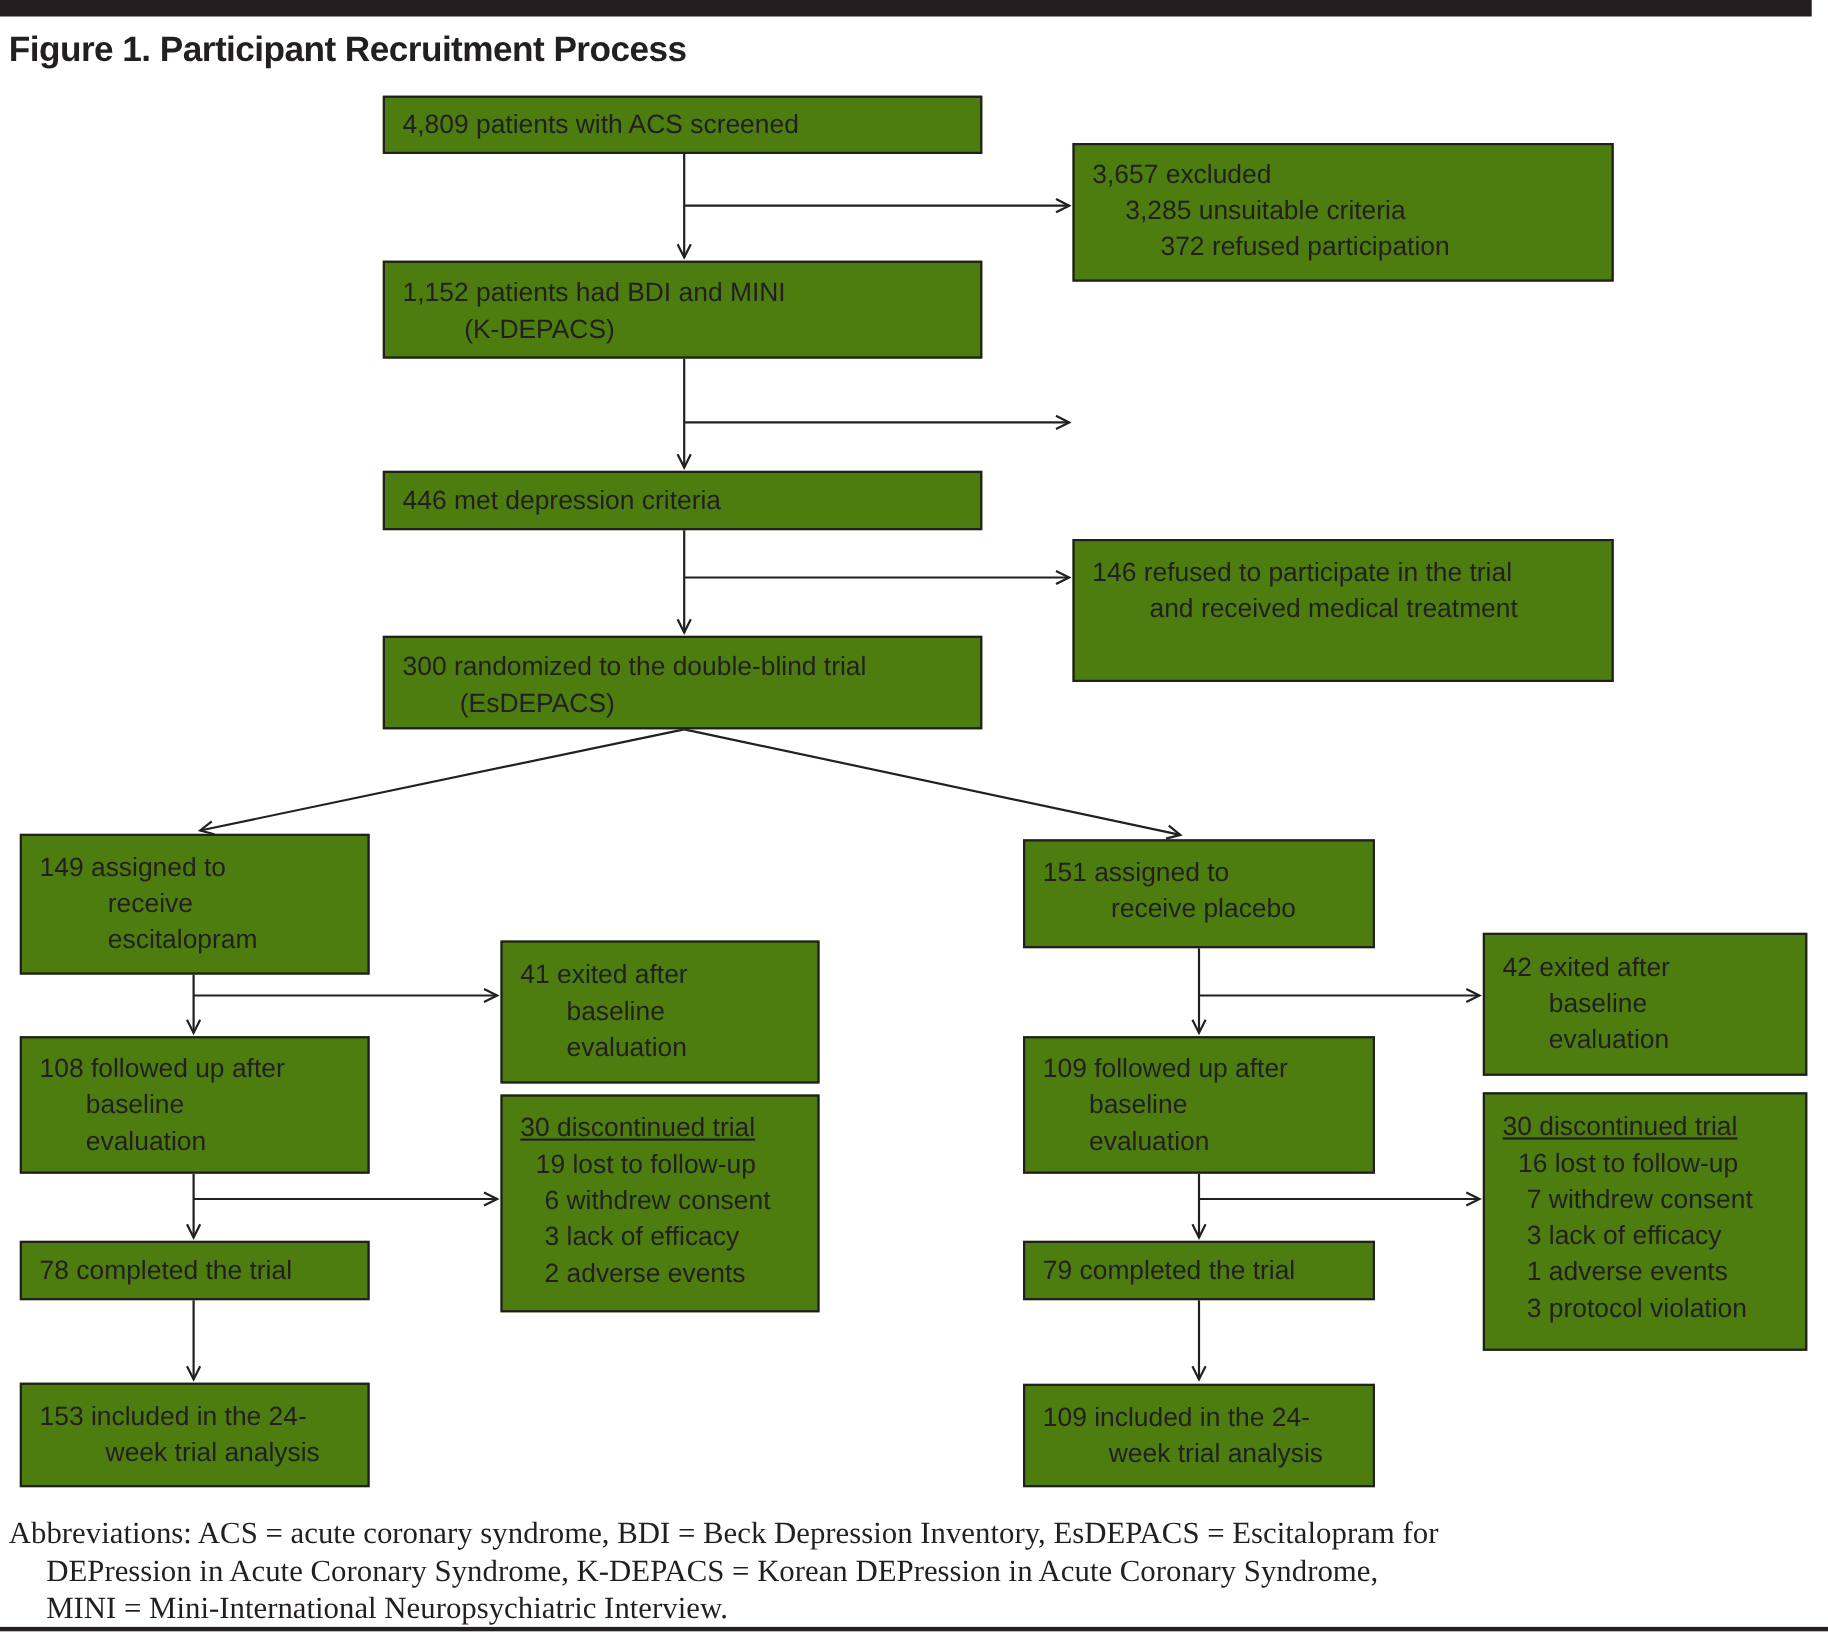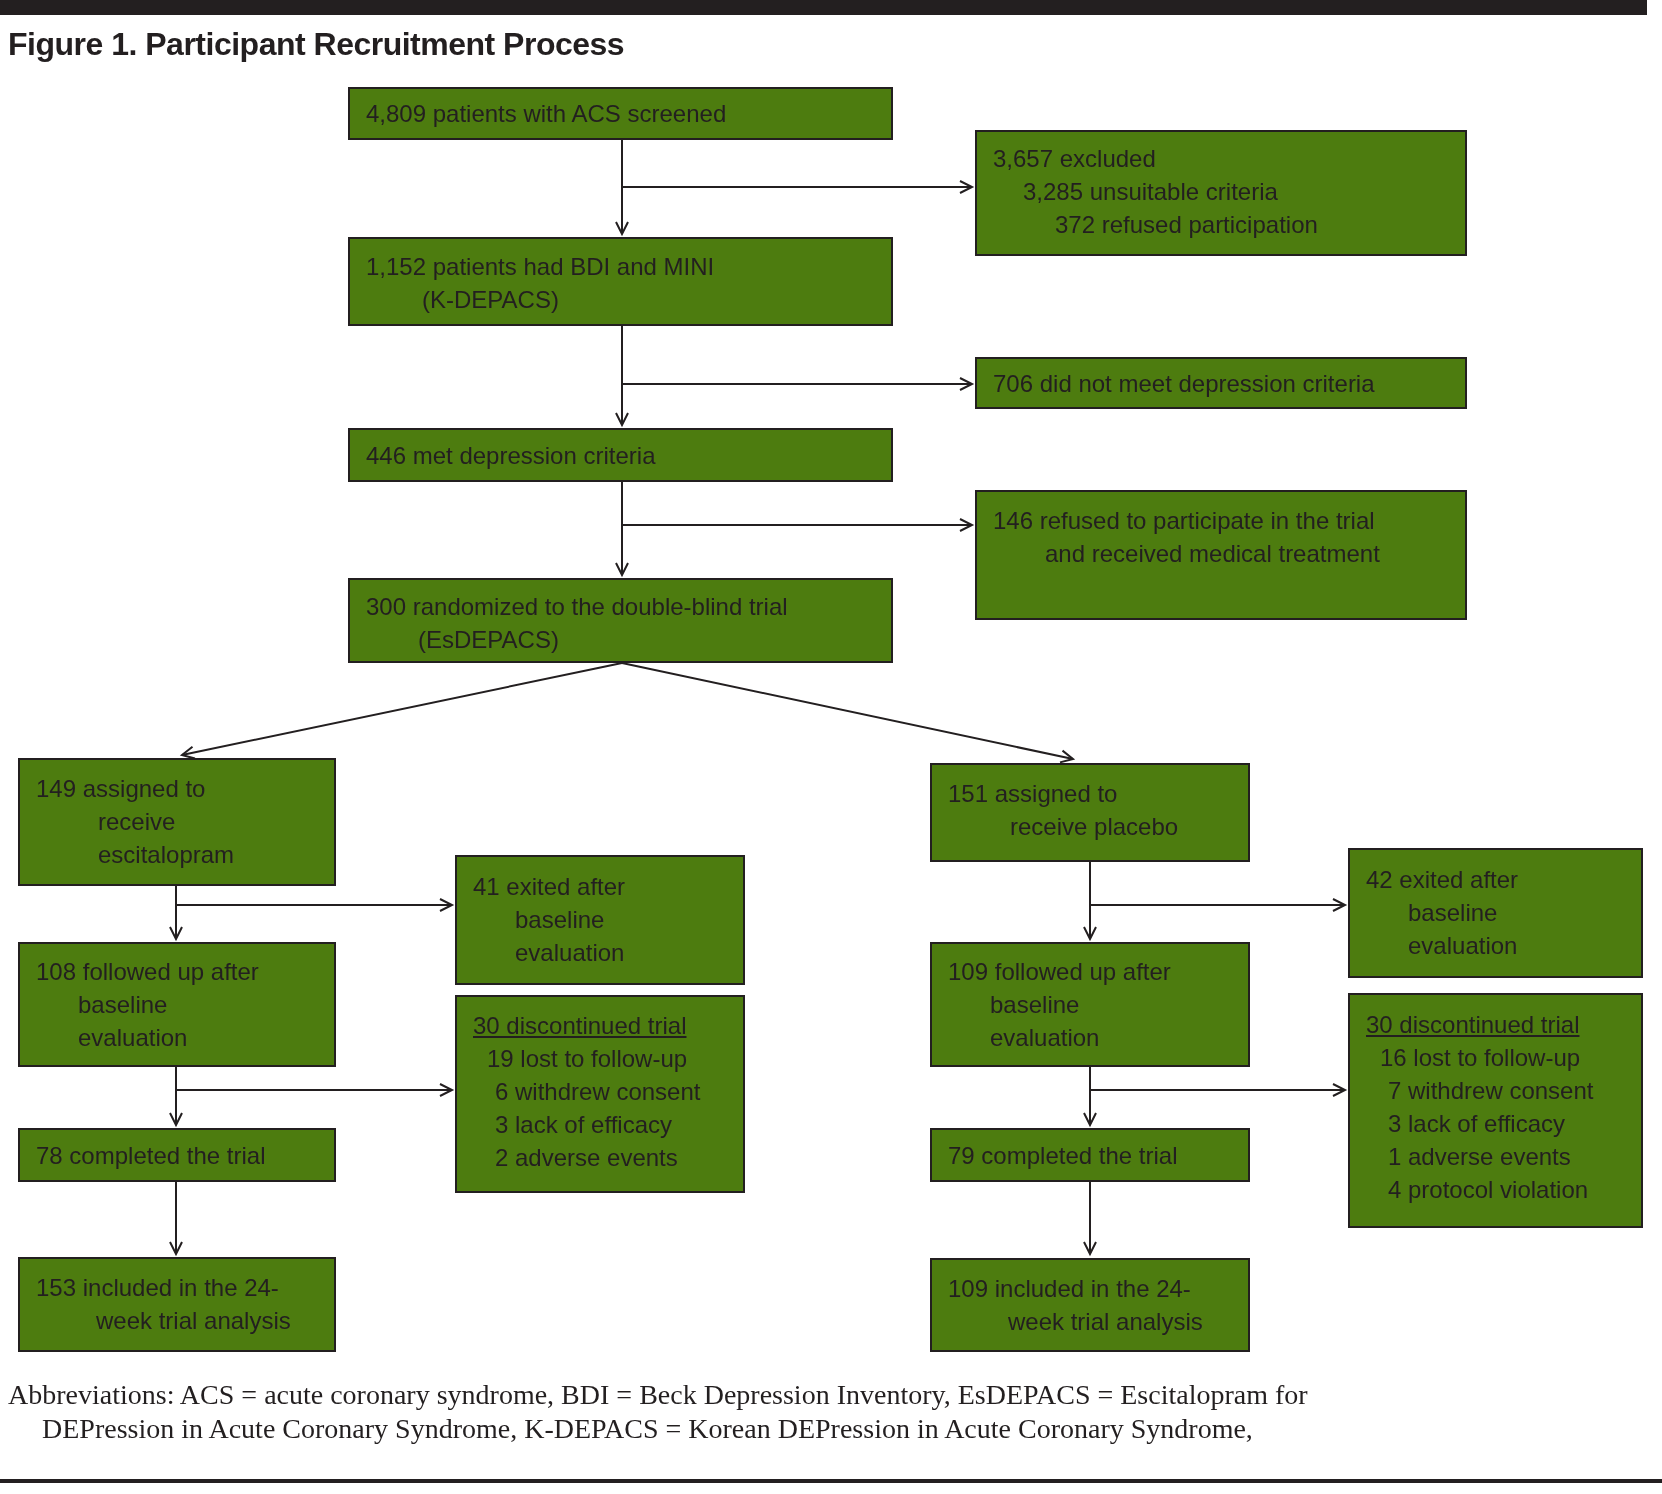--- a/index.html
+++ b/index.html
@@ -90,23 +90,20 @@
     <div class="ln">3,657 excluded</div>
     <div class="ln" style="padding-left:30px">3,285 unsuitable criteria</div>
     <div class="ln" style="padding-left:62px">372 refused participation</div>
   </div>
 
   <div class="box" style="left:348px;top:237px;width:545px;height:89px;padding-top:11px">
     <div class="ln">1,152 patients had BDI and MINI</div>
     <div class="ln" style="padding-left:56px">(K-DEPACS)</div>
   </div>
 
-  <div class="box vc" style="left:975px;top:357px;width:492px;height:52px">
-    <div class="ln">706 did not meet depression criteria</div>
-  </div>
 
   <div class="box vc" style="left:348px;top:428px;width:545px;height:54px">
     <div class="ln">446 met depression criteria</div>
   </div>
 
   <div class="box" style="left:975px;top:490px;width:492px;height:130px;padding-top:12px">
     <div class="ln">146 refused to participate in the trial</div>
     <div class="ln" style="padding-left:52px">and received medical treatment</div>
   </div>
 
@@ -166,32 +163,33 @@
     <div class="ln" style="padding-left:42px">baseline</div>
     <div class="ln" style="padding-left:42px">evaluation</div>
   </div>
 
   <div class="box" style="left:1348px;top:993px;width:295px;height:235px;padding-top:13px">
     <div class="ln u">30 discontinued trial</div>
     <div class="ln" style="padding-left:14px">16 lost to follow-up</div>
     <div class="ln" style="padding-left:22px">7 withdrew consent</div>
     <div class="ln" style="padding-left:22px">3 lack of efficacy</div>
     <div class="ln" style="padding-left:22px">1 adverse events</div>
-    <div class="ln" style="padding-left:22px">4 protocol violation</div>
+    <div class="ln" style="padding-left:22px">3 protocol violation</div>
   </div>
 
   <div class="box vc" style="left:930px;top:1128px;width:320px;height:54px">
     <div class="ln">79 completed the trial</div>
   </div>
 
   <div class="box" style="left:930px;top:1258px;width:320px;height:94px;padding-top:12px">
     <div class="ln">109 included in the 24-</div>
     <div class="ln" style="padding-left:60px">week trial analysis</div>
   </div>
 
   <div class="footnote">
     <div>Abbreviations: ACS = acute coronary syndrome, BDI = Beck Depression Inventory, EsDEPACS = Escitalopram for</div>
     <div class="fl2">DEPression in Acute Coronary Syndrome, K-DEPACS = Korean DEPression in Acute Coronary Syndrome,</div>
+    <div class="fl2">MINI = Mini-International Neuropsychiatric Interview.</div>
   </div>
 
   <div class="bottomrule"></div>
 
 </div>
 
 </body></html>

